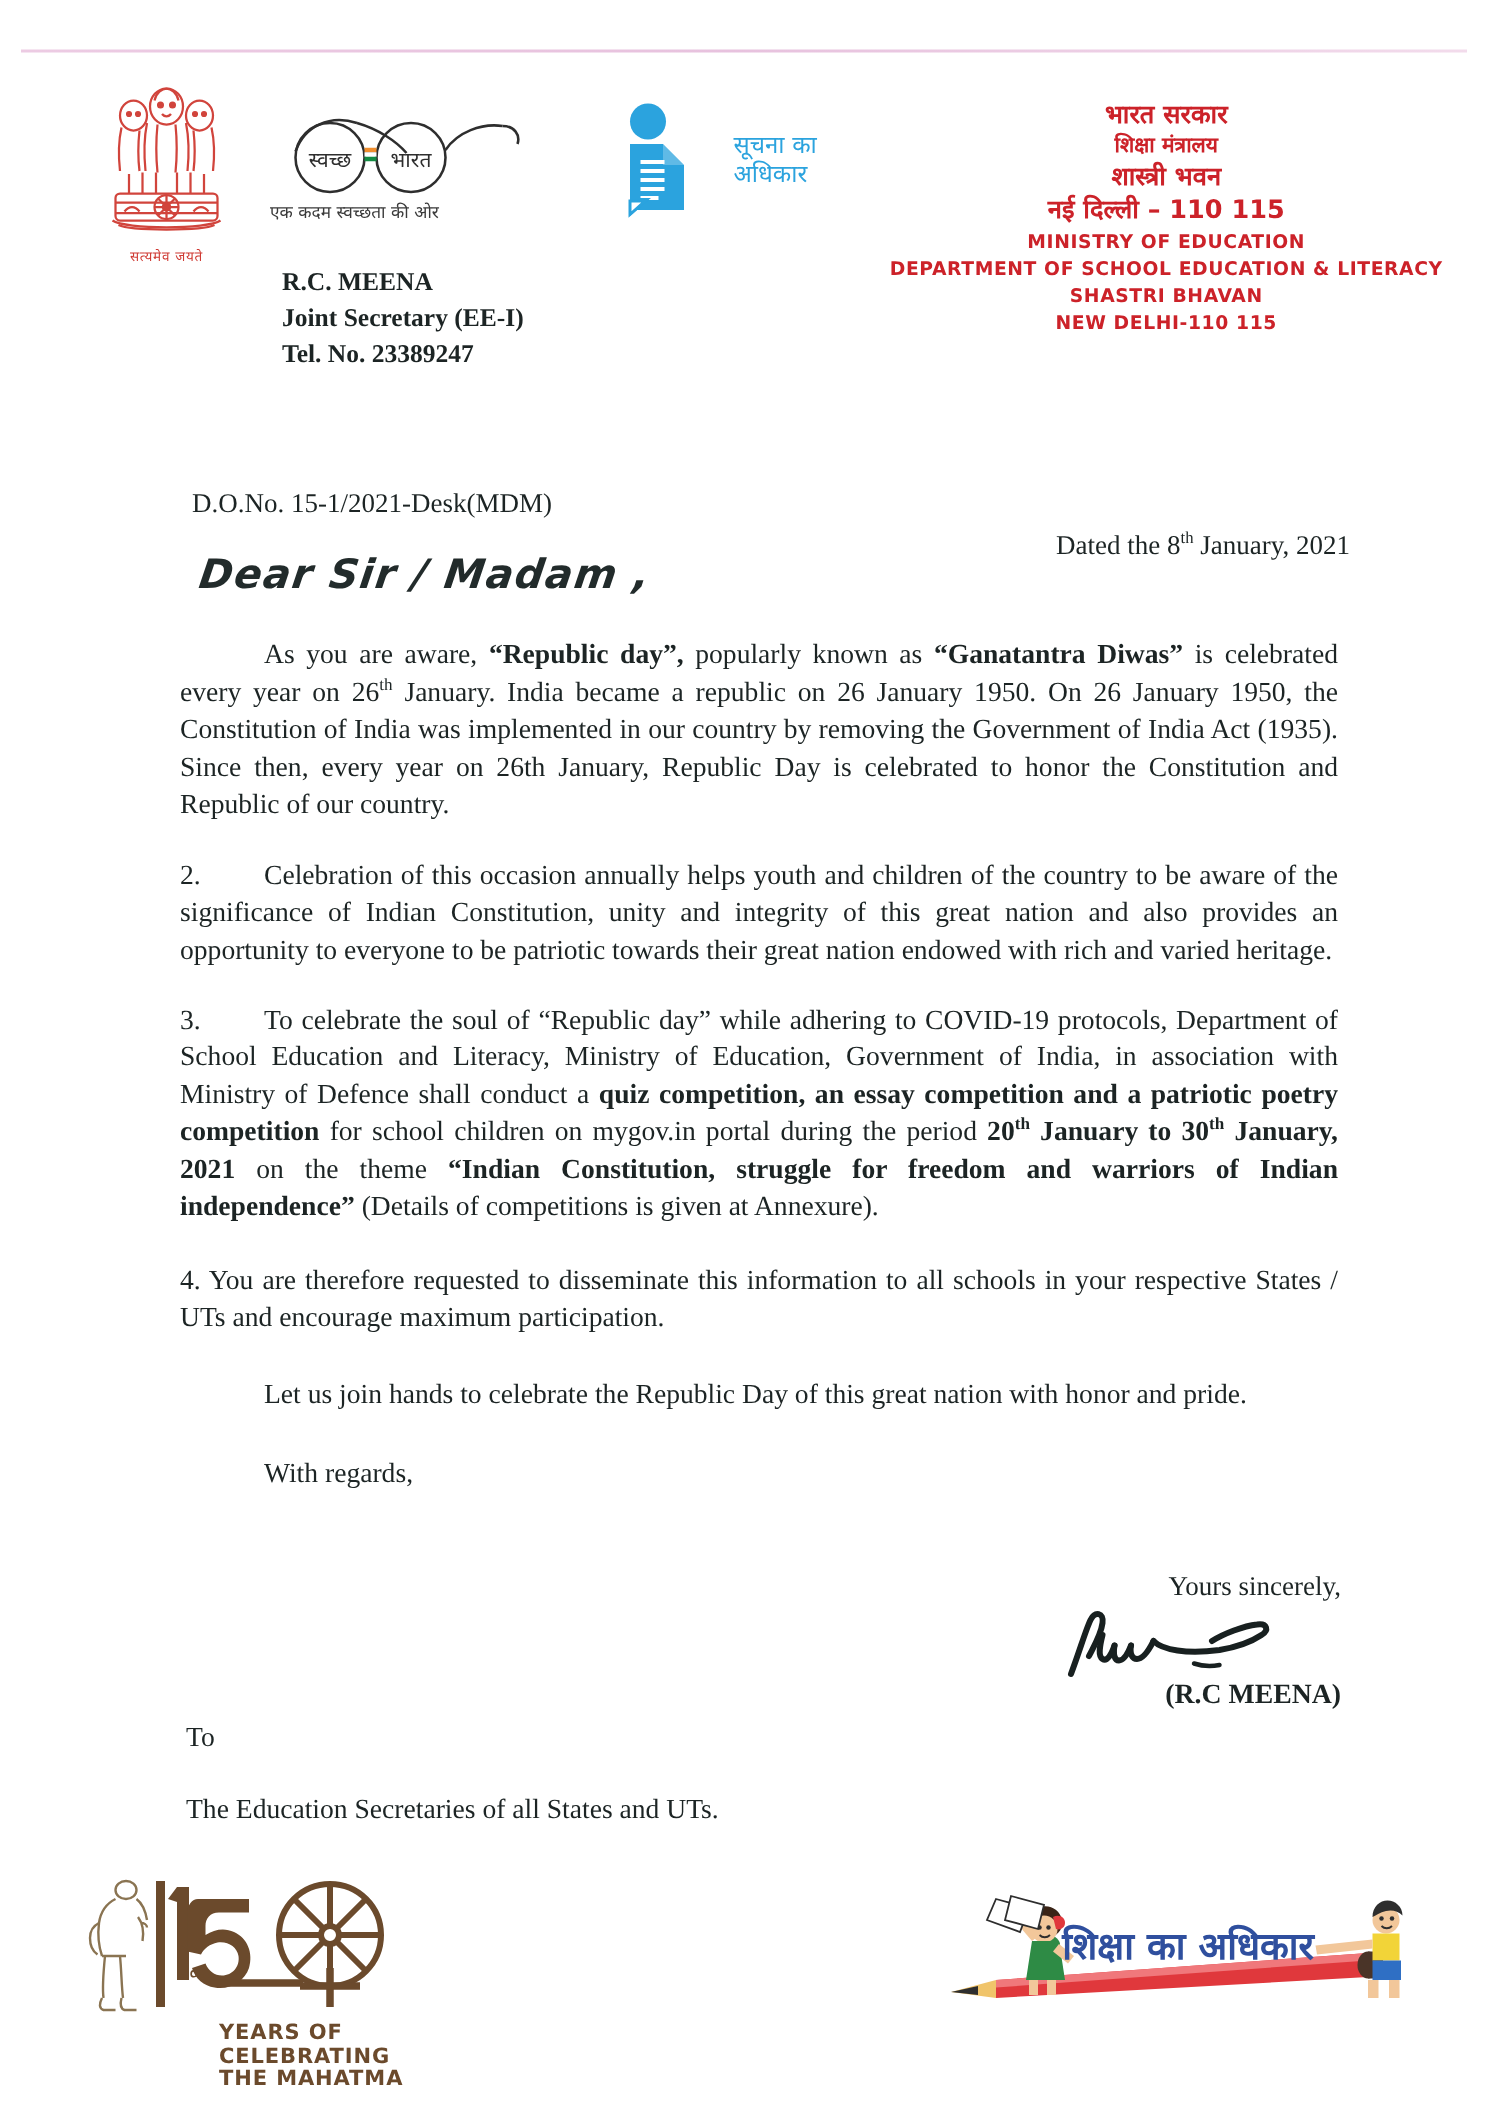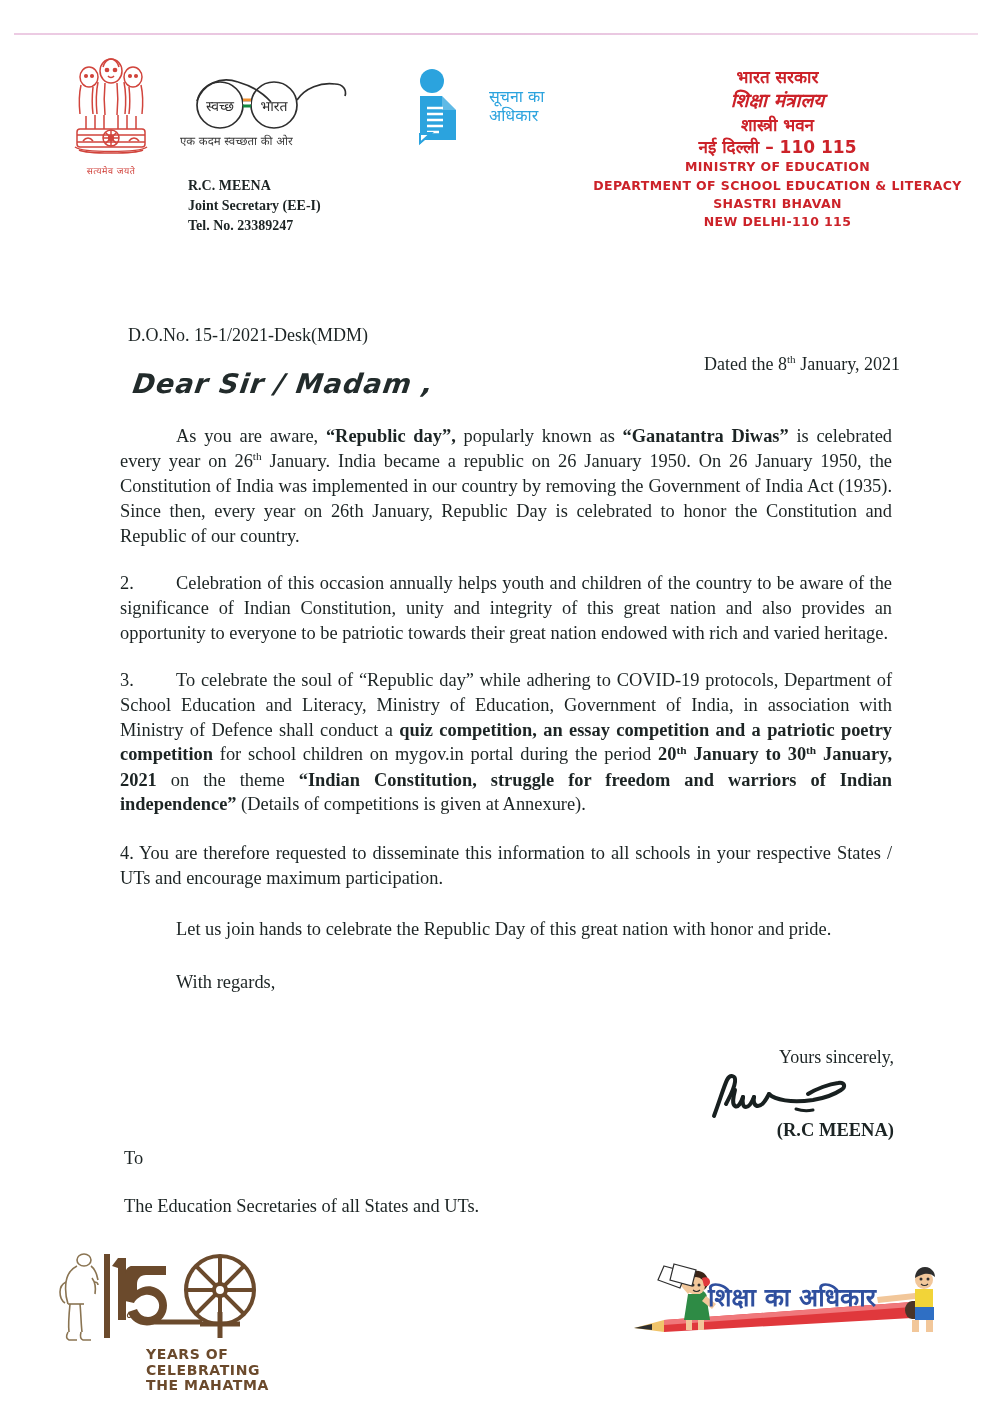--- a/index.html
+++ b/index.html
@@ -23,26 +23,26 @@
     font-family:"DejaVu Sans",sans-serif;}
 
   .swachh{position:absolute;left:178px;top:22px;width:180px;}
   .swachh svg{display:block;}
   .swachh-tag{font-size:11.5px;color:#3a3a3a;margin-top:1px;margin-left:2px;
     font-family:"DejaVu Sans",sans-serif;}
 
   .rti{position:absolute;left:410px;top:20px;width:170px;display:flex;align-items:center;gap:25px;}
   .rti-text{color:#2ba3de;font-size:16px;line-height:1.18;font-family:"DejaVu Sans",sans-serif;}
 
-  .officer{position:absolute;left:188px;top:128px;font-weight:bold;font-size:14px;line-height:1.42;}
+  .officer{position:absolute;left:188px;top:128px;font-weight:bold;font-size:17px;line-height:1.42;}
 
   .minhead{position:absolute;left:575px;top:18px;width:405px;text-align:center;color:#cc2229;}
   .minhead .hi{font-family:"DejaVu Sans",sans-serif;font-weight:bold;}
   .minhead .l1{font-size:17px;line-height:1.32;}
-  .minhead .l2{font-size:19px;line-height:1.32;font-style:italic;}
+  .minhead .l2{font-size:14px;line-height:1.32;}
   .minhead .l3{font-size:17.5px;line-height:1.32;}
   .minhead .l4{font-size:17px;line-height:1.32;}
   .minhead .l5{font-size:17px;line-height:1.32;}
   .minhead .en{font-family:"DejaVu Sans",sans-serif;font-weight:bold;font-size:12.5px;
     line-height:1.45;letter-spacing:.4px;}
 
   
   .dono{position:absolute;left:128px;top:325px;font-size:18px;}
   .dated{position:absolute;right:92px;top:353px;font-size:18px;white-space:nowrap;}
   sup{font-size:.62em;vertical-align:super;}

